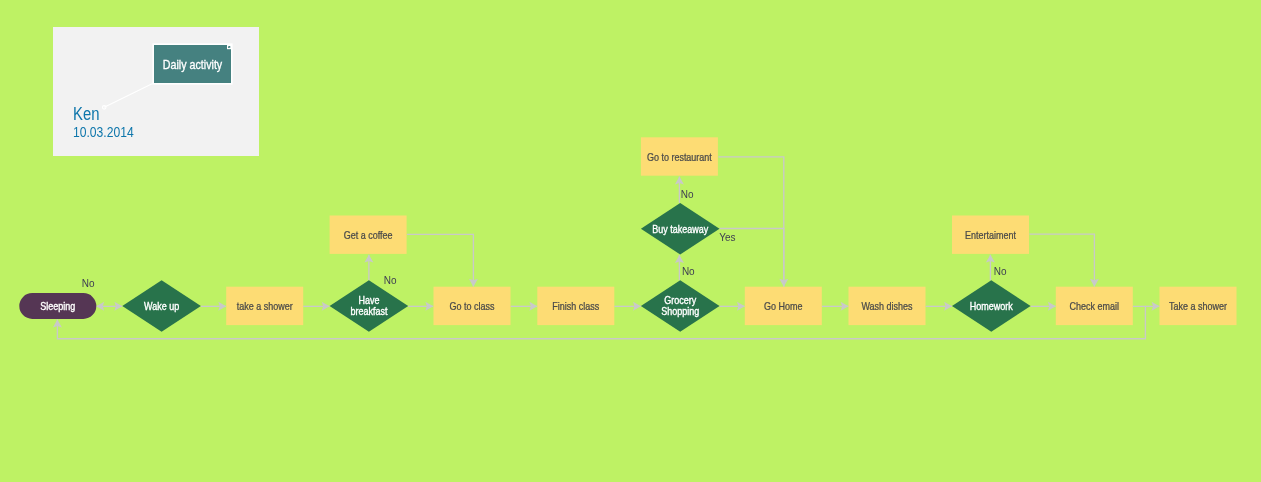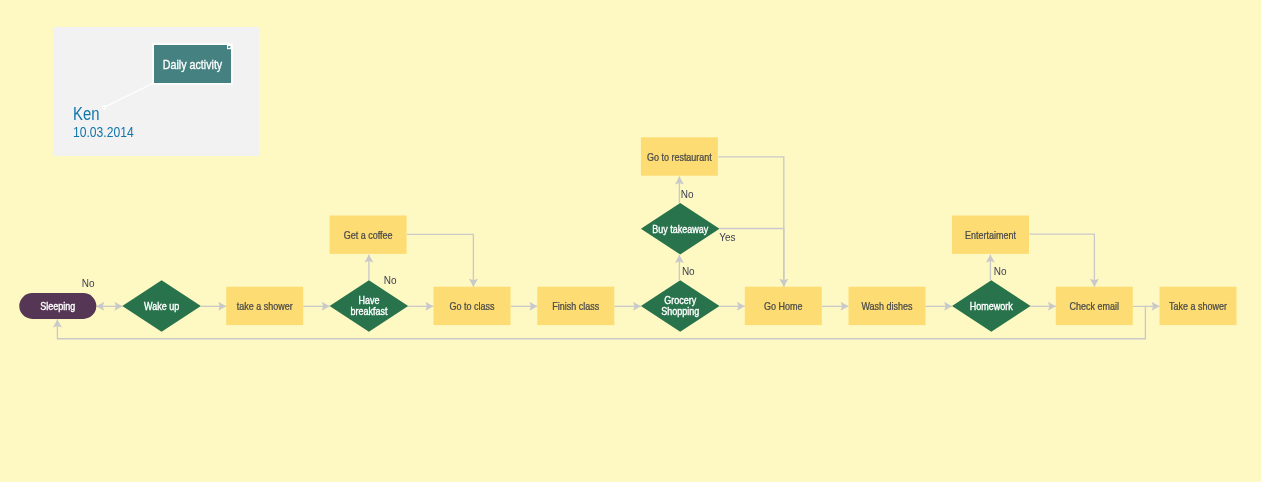--- a/index.html
+++ b/index.html
@@ -1,20 +1,20 @@
 <!DOCTYPE html>
 <html><head>
 <meta charset="utf-8">
 <title>Daily activity</title>
 <style>
   html,body{margin:0;padding:0;background:#ffffff;}
   body{width:1261px;height:482px;overflow:hidden;
        font-family:"Liberation Sans",sans-serif;
        -webkit-font-smoothing:antialiased;}
-  #stage{position:relative;width:1261px;height:482px;background:#fef9c3;}
+  #stage{position:relative;width:1261px;height:482px;background:#bef264;}
   #chart{position:absolute;left:0;top:0;width:1261px;height:482px;}
   .node-label{font-family:"Liberation Sans",sans-serif;font-size:10px;
               text-anchor:middle;}
   .node-label{paint-order:stroke fill;stroke-width:0.25px;}
   .node-label.on-dark{stroke-width:0.35px;}
   .edge-label{font-family:"Liberation Sans",sans-serif;font-size:10px;
               fill:#3D3D52;}
   
   #title-card{position:absolute;left:52.7px;top:27.2px;width:206.4px;height:129.1px;
               background:#F2F2F2;}

